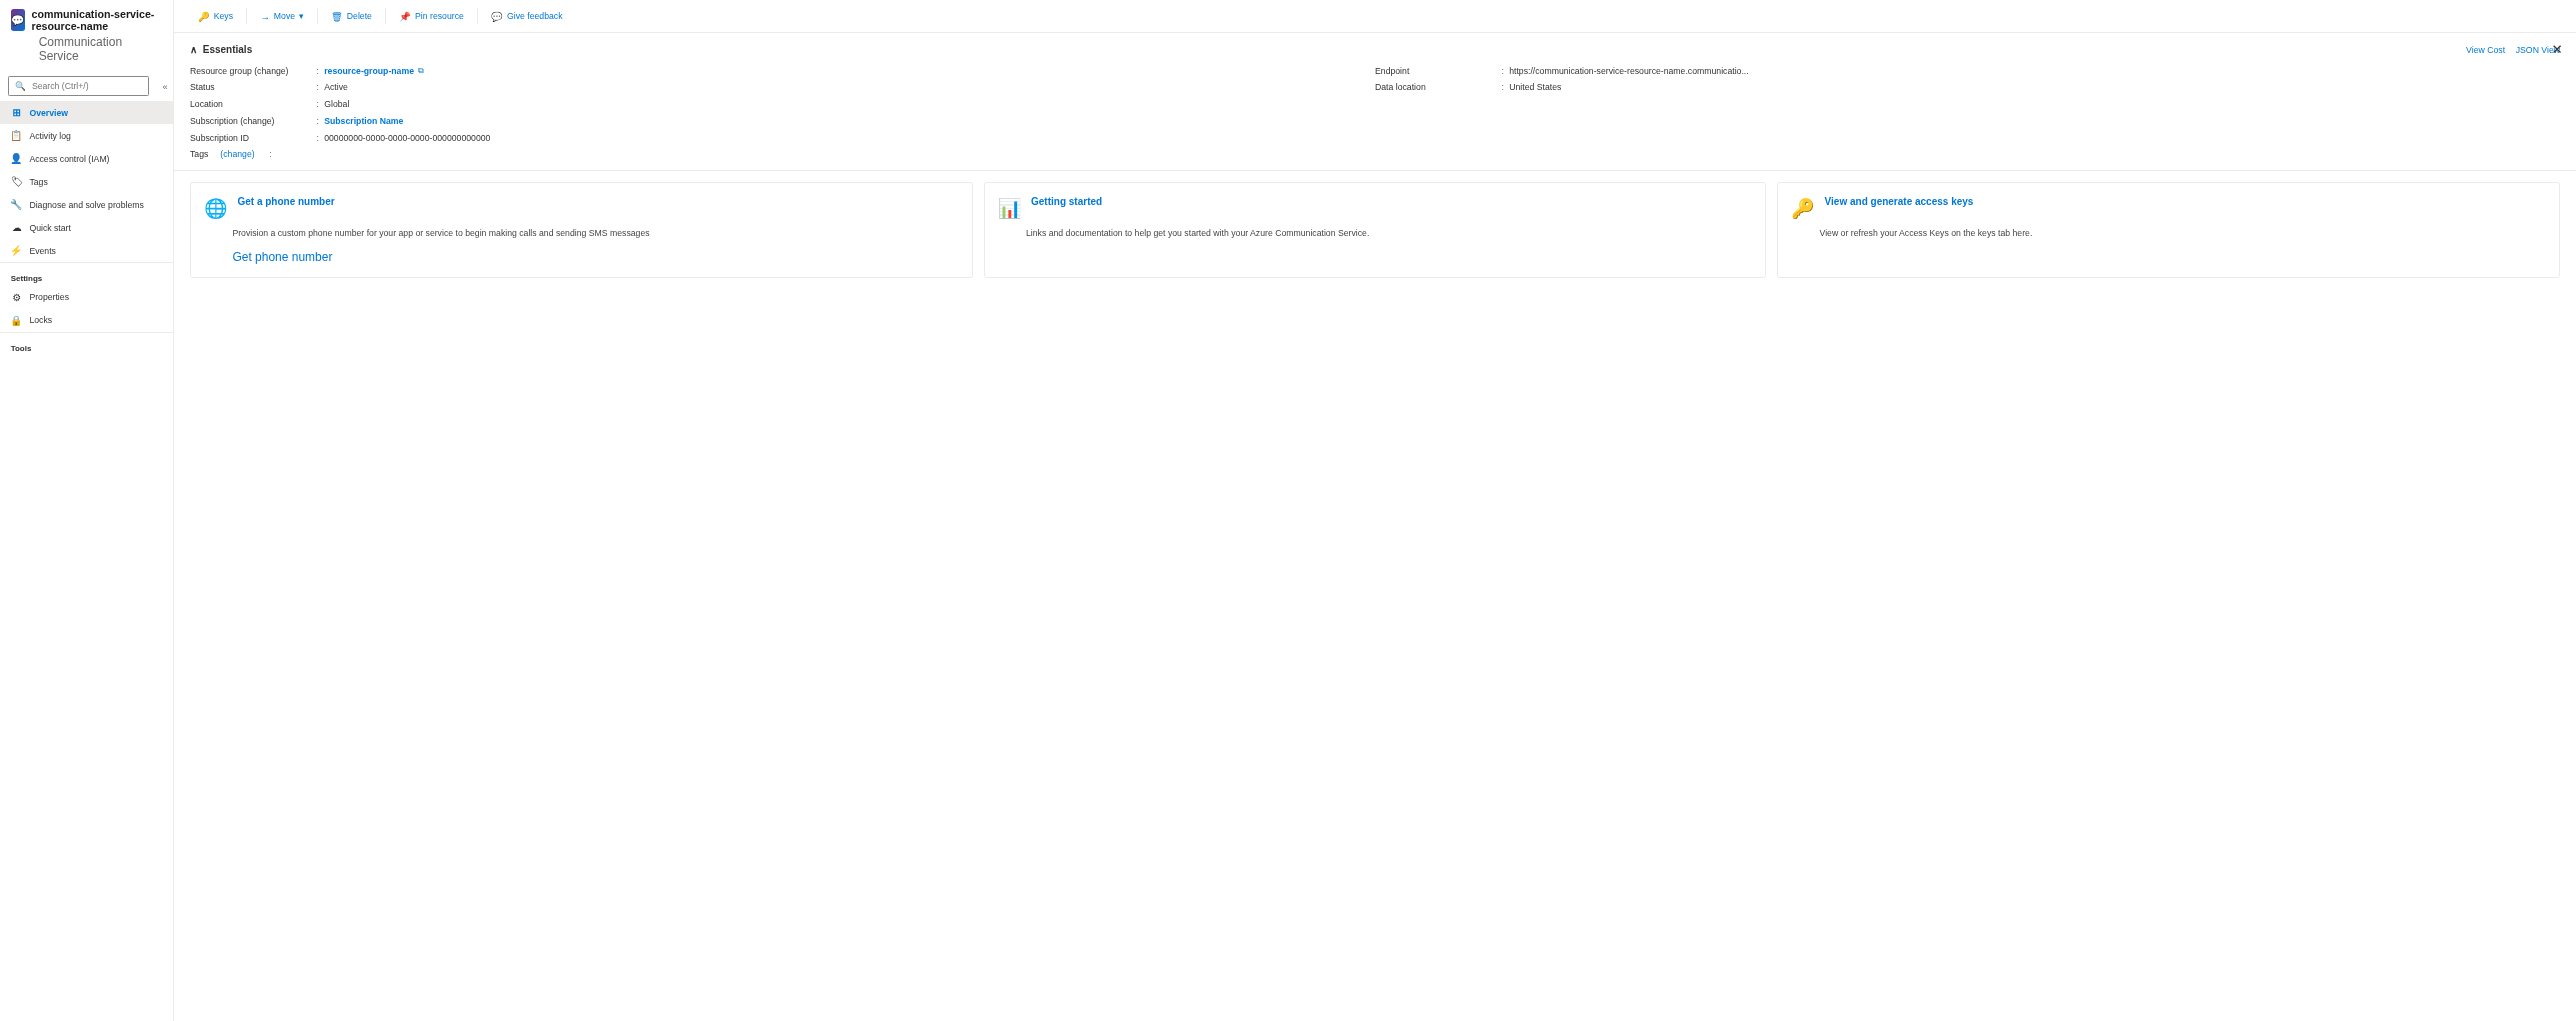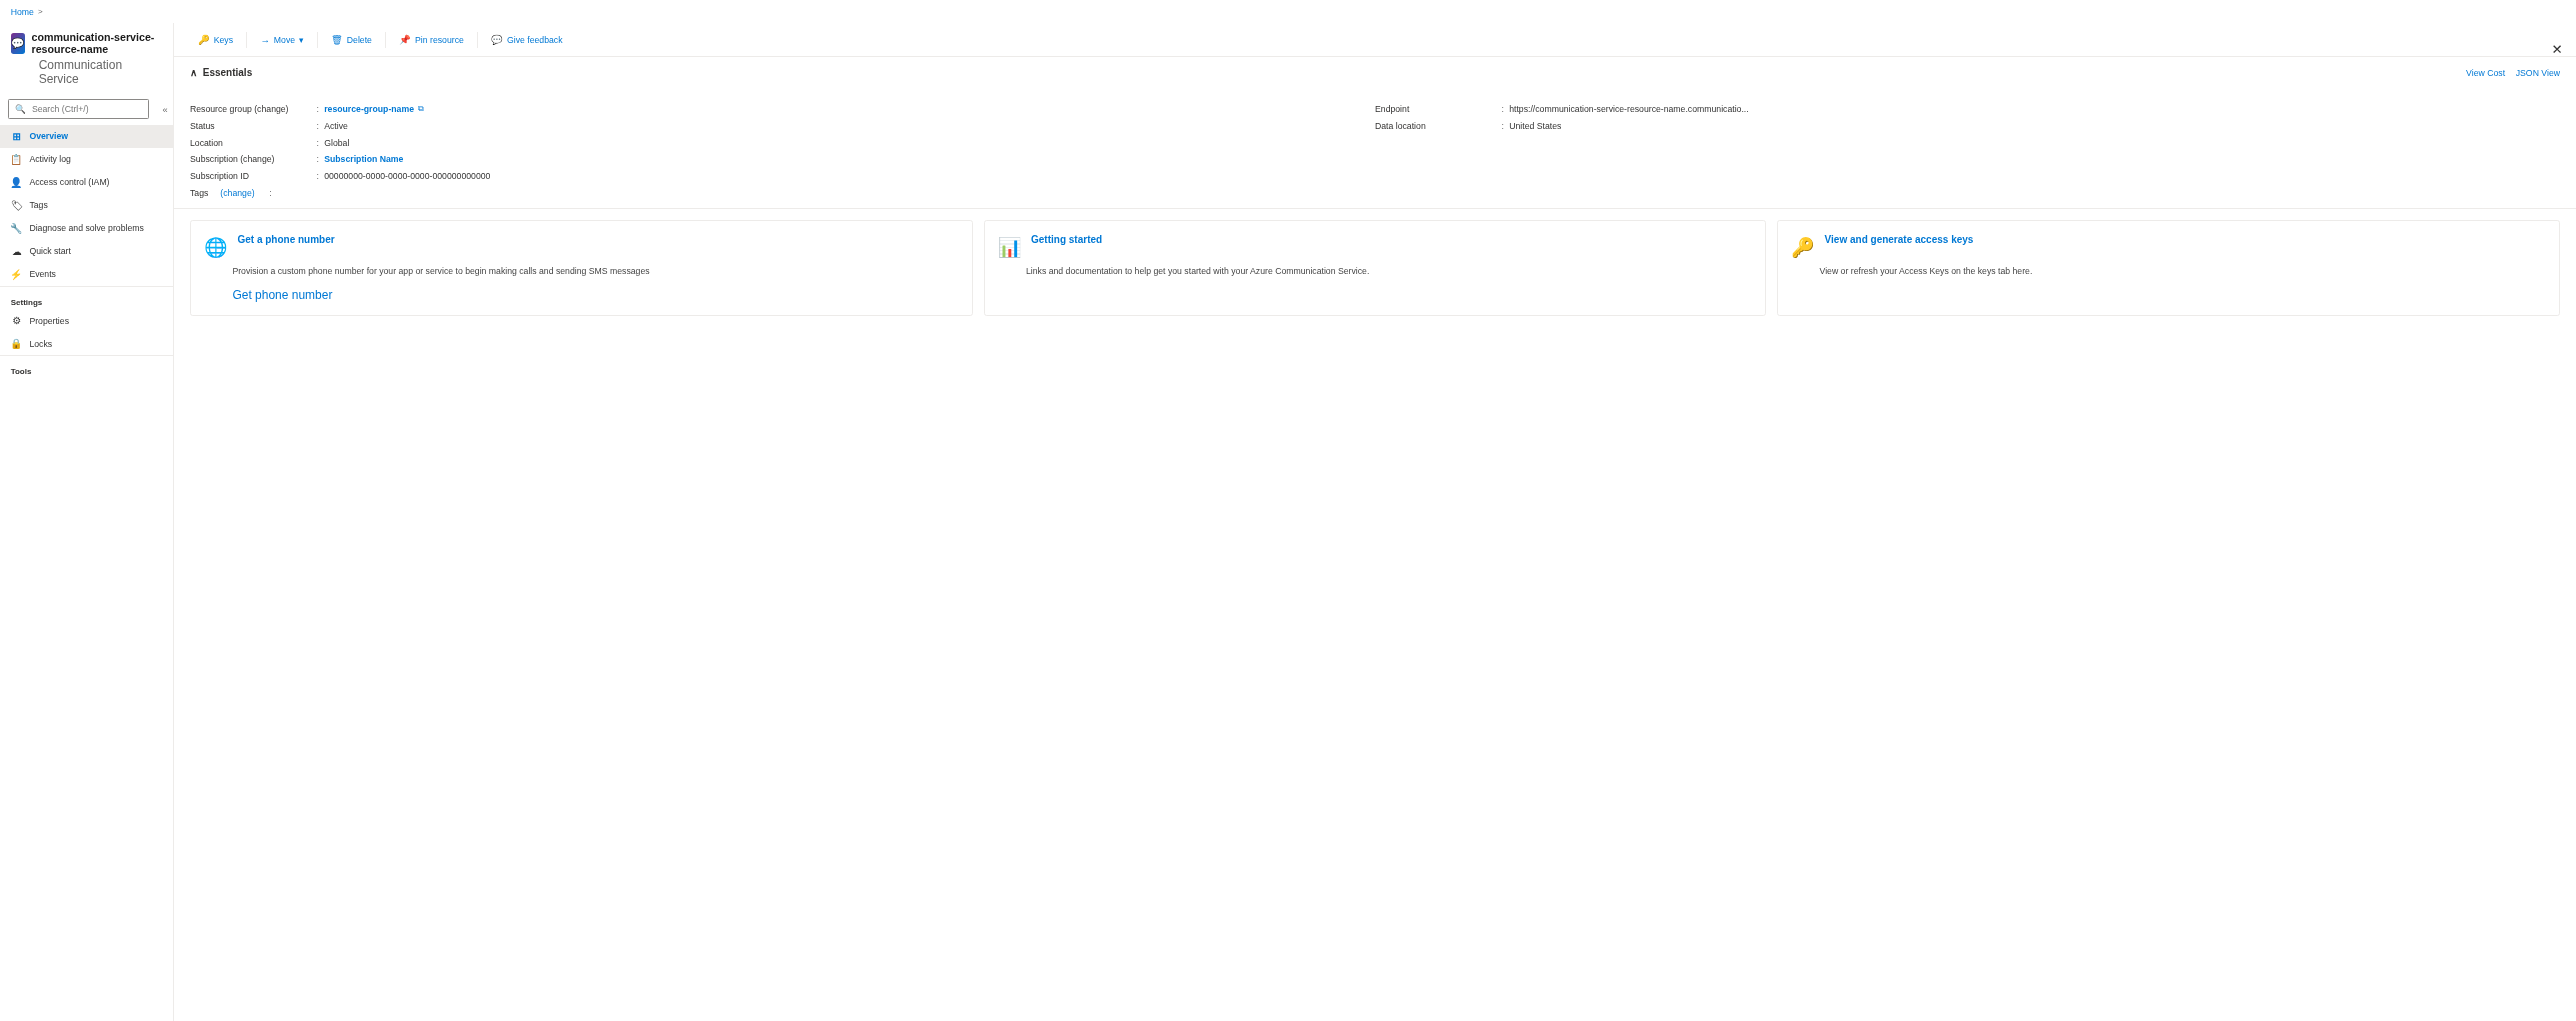--- a/index.html
+++ b/index.html
@@ -49,21 +49,21 @@
     .close-btn { position: fixed; top: 42px; right: 13.4px; background: none; border: none; font-size: 13.4px; cursor: pointer; color: #333; z-index: 100; }
     
     
     .essentials-section { padding: 10.7px 16px; }
     .essentials-header { display: flex; align-items: center; justify-content: space-between; margin-bottom: 10.7px; }
     .essentials-title { display: flex; align-items: center; gap: 5.4px; font-size: 10px; font-weight: 600; color: #323130; }
     .essentials-actions { display: flex; gap: 10.7px; margin-left: 24px; }
     .essentials-action-link { color: #0078d4; font-size: 8.7px; text-decoration: none; cursor: pointer; }
     
     .essentials-grid { display: grid; grid-template-columns: 1fr 1fr; gap: 0; }
-    .essentials-col { display: flex; flex-direction: column; gap: 6.7px; margin-top: 15px; }
+    .essentials-col { display: flex; flex-direction: column; gap: 6.7px; }
     .essentials-row { display: flex; align-items: flex-start; gap: 0; font-size: 8.7px; }
     .essentials-label { color: #323130; min-width: 121px; }
     .essentials-separator { color: #666; margin: 0 5.4px; }
     .essentials-value { color: #333; }
     .essentials-value.link { color: #0078d4; cursor: pointer; font-weight: bold; }
     .copy-icon { color: #0078d4; cursor: pointer; font-size: 8px; margin-left: 4px; }
     
     .tags-row { display: flex; align-items: center; gap: 0; font-size: 8.7px; margin-top: 6.7px; }
     .tags-label { color: #323130; }
     .tags-change { color: #0078d4; cursor: pointer; margin: 0 12px; }
@@ -81,24 +81,20 @@
     .card-desc { font-size: 8.7px; color: #444; line-height: 1.5; padding-left: 28px; }
     .card-link { color: #0078d4; font-size: 12px; cursor: pointer; padding-left: 28px; margin-top: 3px; }
   </style>
 </head>
 <body>
 
 <button class="close-btn">✕</button>
 
 <div class="page">
 
-  <div class="breadcrumb">
-    <a>Home</a>
-    <span class="sep">&gt;</span>
-  </div>
 
   <div class="main-layout">
 
     <div class="sidebar">
       <div class="sidebar-header">
         <div class="resource-title">
           <div class="resource-icon">
             <span>💬</span>
           </div>
           <div class="resource-name">communication-service-resource-name</div>

